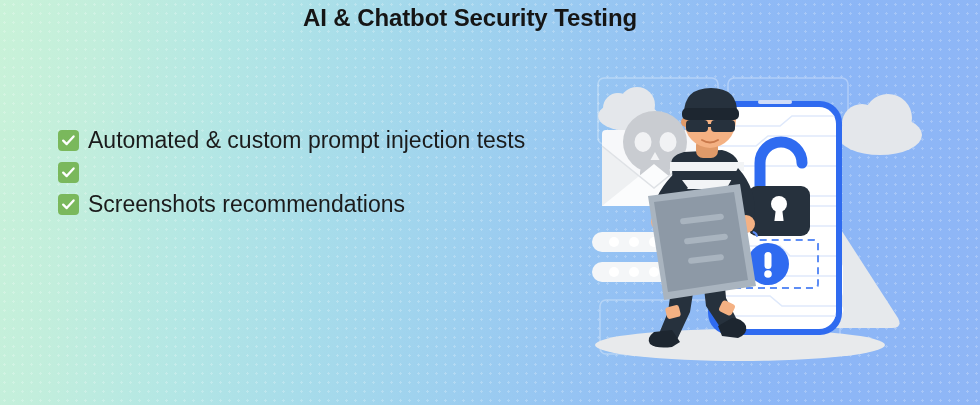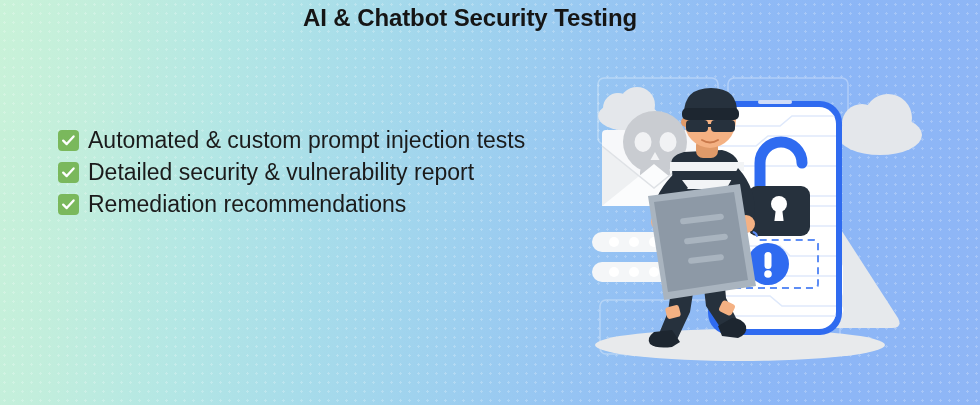--- a/index.html
+++ b/index.html
@@ -119,31 +119,30 @@
       </span>
       <span class="feature-label">Automated &amp; custom prompt injection tests</span>
     </li>
 
     <li class="feature-item">
       <span class="check-box">
         <svg width="15" height="15" viewBox="0 0 15 15">
           <path d="M2.2 7.6 L5.7 11.1 L12.6 3.4" stroke="#ffffff" stroke-width="2.3" fill="none" stroke-linecap="round" stroke-linejoin="round"></path>
         </svg>
       </span>
-      <span class="feature-label">Detailed security &amp; vulnerability report</span>
     </li>
 
 
     <li class="feature-item">
       <span class="check-box">
         <svg width="15" height="15" viewBox="0 0 15 15">
           <path d="M2.2 7.6 L5.7 11.1 L12.6 3.4" stroke="#ffffff" stroke-width="2.3" fill="none" stroke-linecap="round" stroke-linejoin="round"></path>
         </svg>
       </span>
-      <span class="feature-label">Remediation recommendations</span>
+      <span class="feature-label">Screenshots recommendations</span>
     </li>
 
 
   </ul>
 
   <div class="illustration">
     <svg width="400" height="405" viewBox="0 0 400 405" xmlns="http://www.w3.org/2000/svg">
 
       <defs>
         <clipPath id="screenClip">

